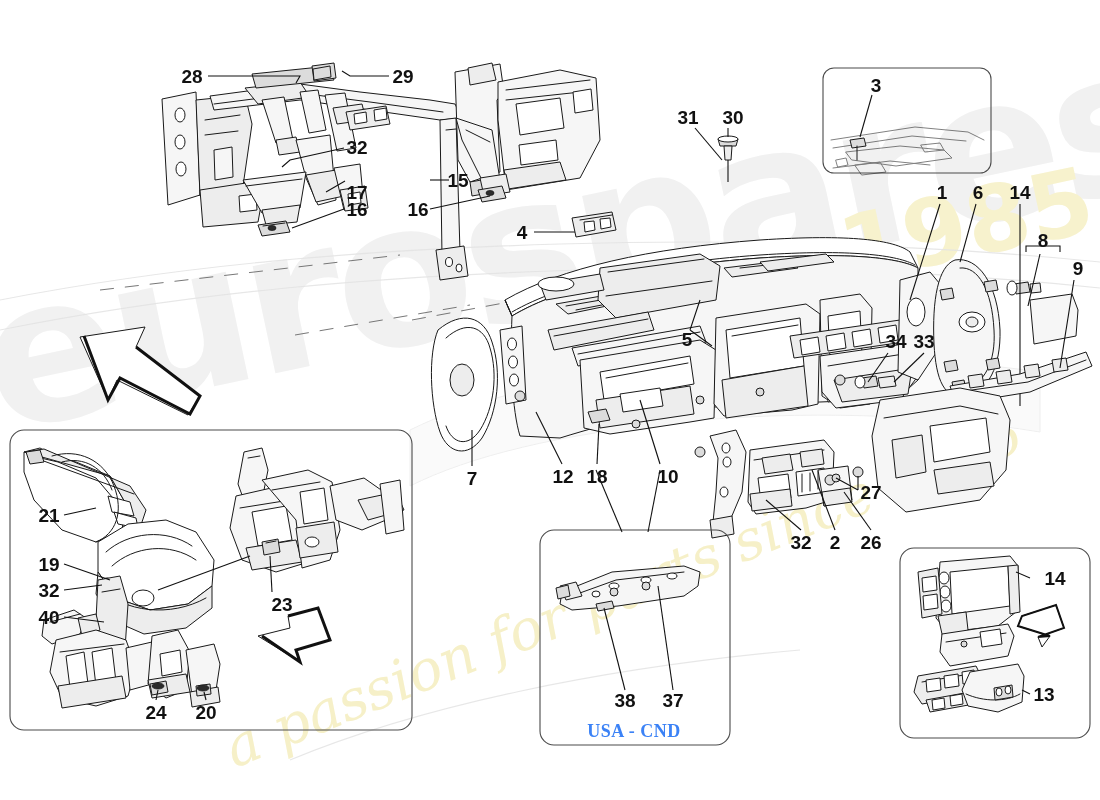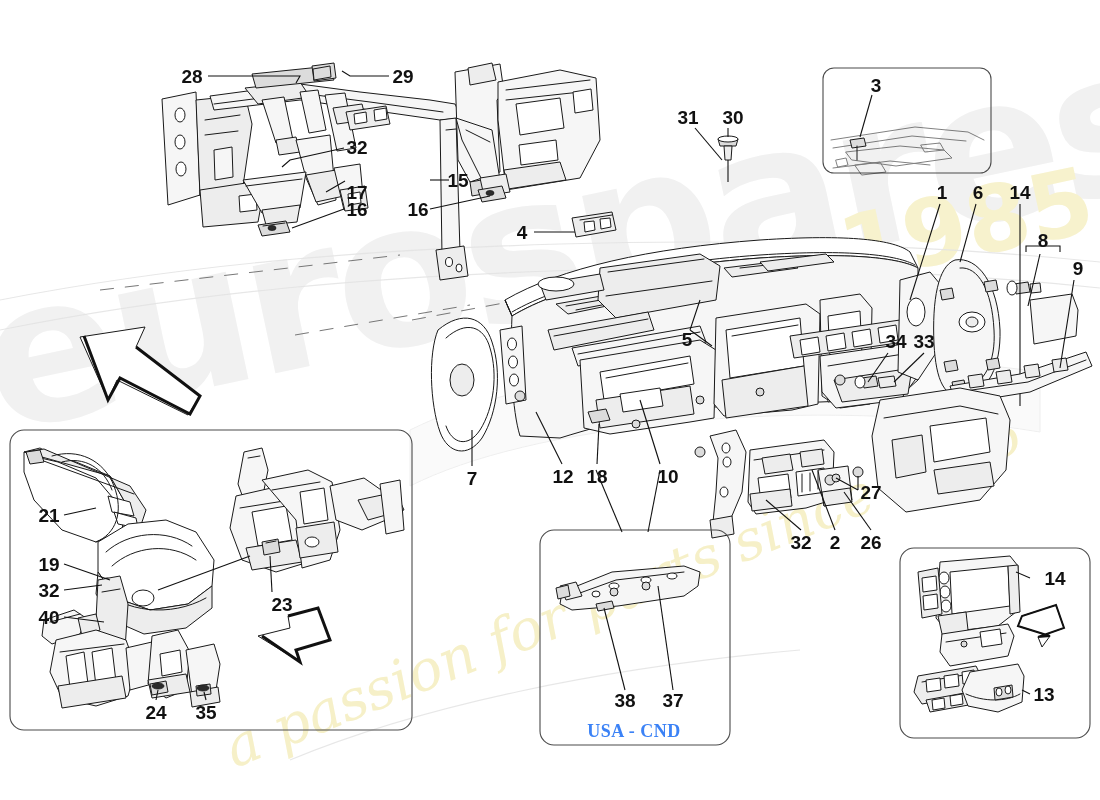--- a/index.html
+++ b/index.html
@@ -565,21 +565,21 @@
     <span class="num" style="left:801px;top:542px;">32</span>
     <span class="num" style="left:835px;top:542px;">2</span>
     <span class="num" style="left:871px;top:542px;">26</span>
     <span class="num" style="left:871px;top:492px;">27</span>
     <span class="num" style="left:49px;top:515px;">21</span>
     <span class="num" style="left:49px;top:564px;">19</span>
     <span class="num" style="left:49px;top:590px;">32</span>
     <span class="num" style="left:49px;top:617px;">40</span>
     <span class="num" style="left:282px;top:604px;">23</span>
     <span class="num" style="left:156px;top:712px;text-align:right;">24</span>
-    <span class="num" style="left:206px;top:712px;">35</span>
+    <span class="num" style="left:206px;top:712px;">20</span>
     <span class="num" style="left:625px;top:700px;">38</span>
     <span class="num" style="left:673px;top:700px;">37</span>
     <span class="num" style="left:1044px;top:578px;margin-left:11px;">14</span>
     <span class="num" style="left:1044px;top:694px;">13</span>
   </div>
 
   <span class="boxlabel" style="left:634px;top:731px;">USA - CND</span>
 
 </div>
 

